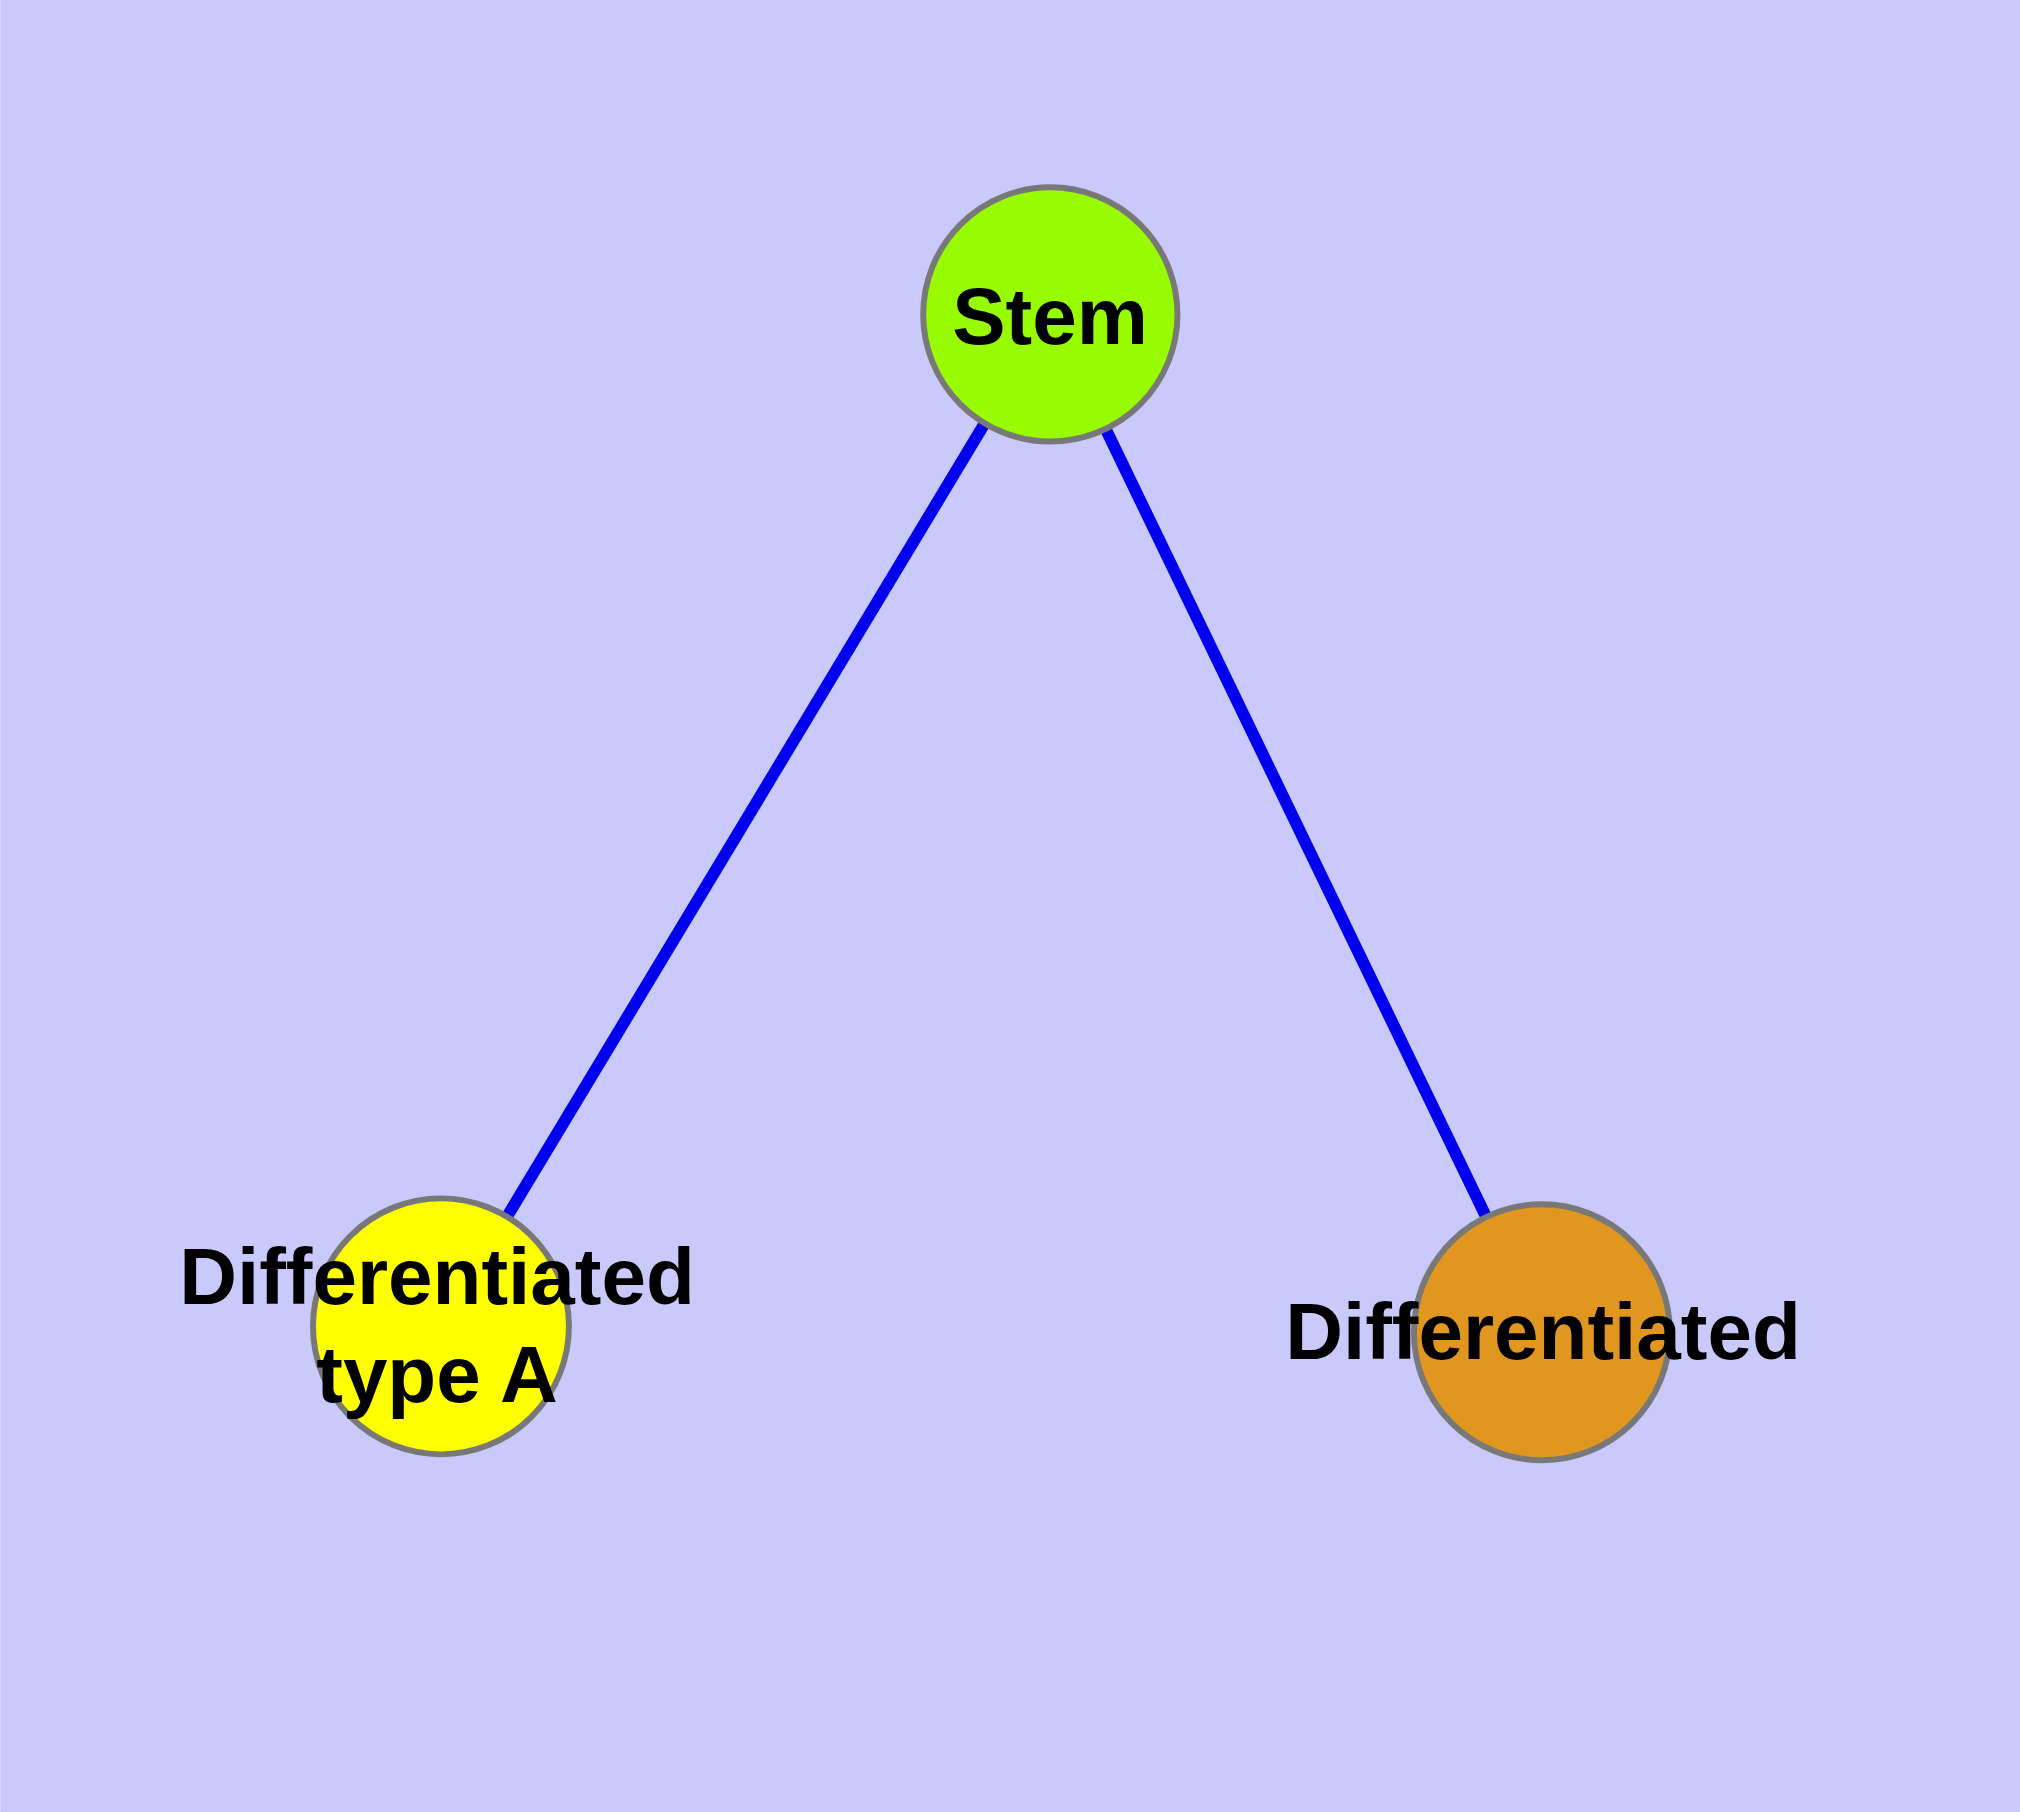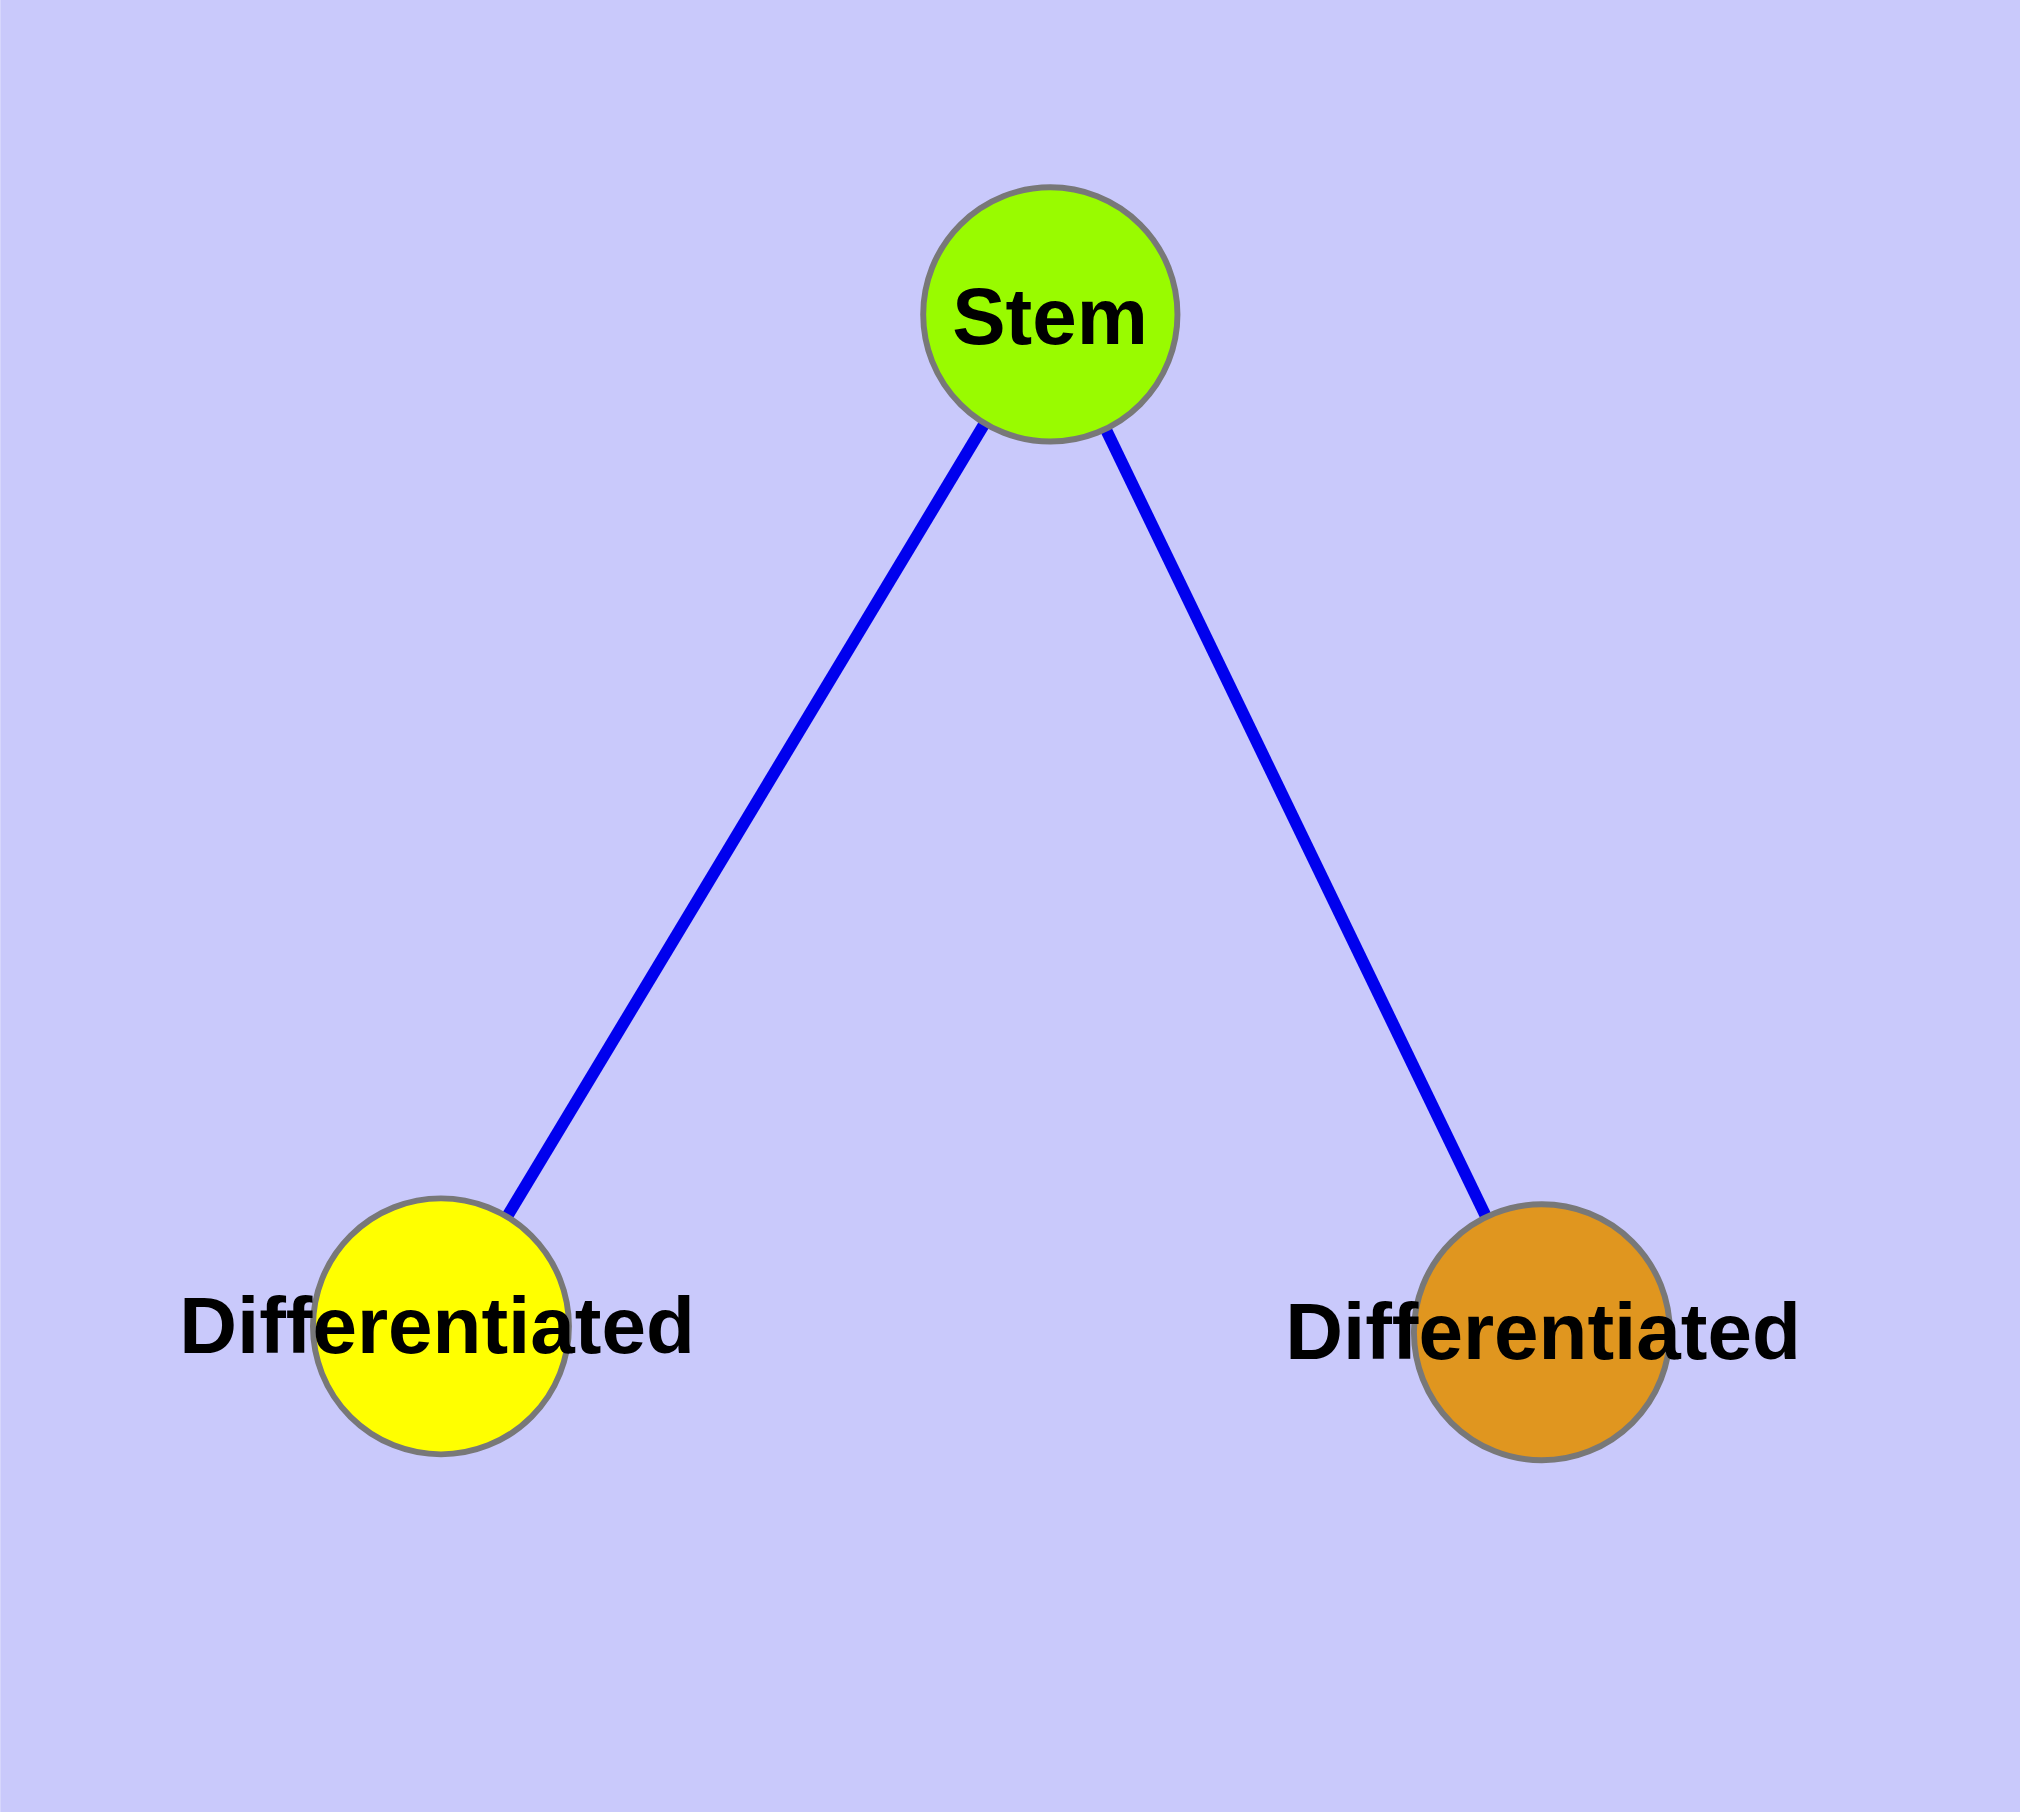--- a/index.html
+++ b/index.html
@@ -56,19 +56,20 @@
       <circle cx="1819" cy="1572" r="151" fill="#E0961F"></circle>
     </g>
   </svg>
 
   <div class="node-label" style="left:1050px; top:317px;">
     <div>Stem</div>
   </div>
 
   <div class="node-label" style="left:437px; top:1326px;">
     <div>Differentiated</div>
+    <div>type A</div>
   </div>
 
   <div class="node-label" style="left:1543px; top:1332px;">
     <div>Differentiated</div>
   </div>
 </div>
 
 
 </body></html>

